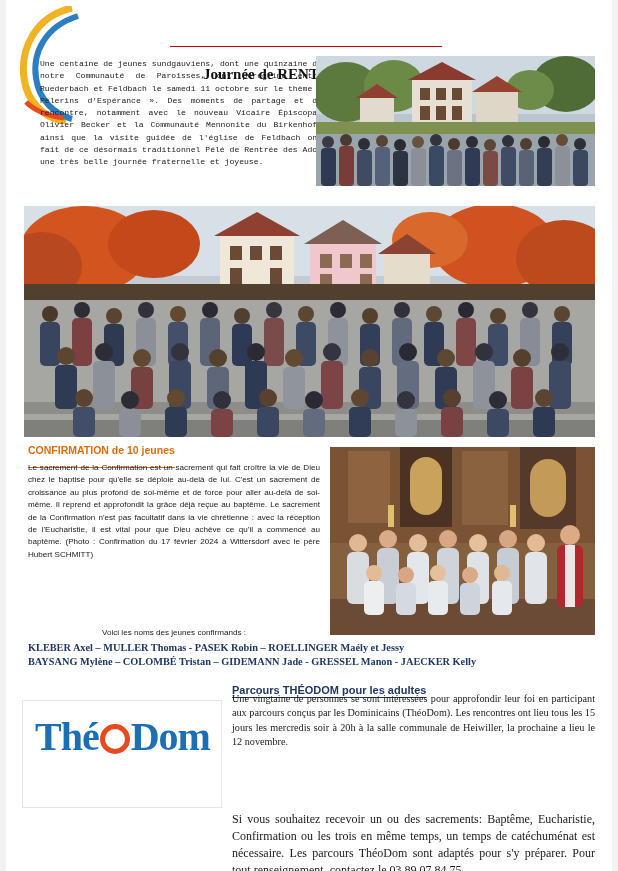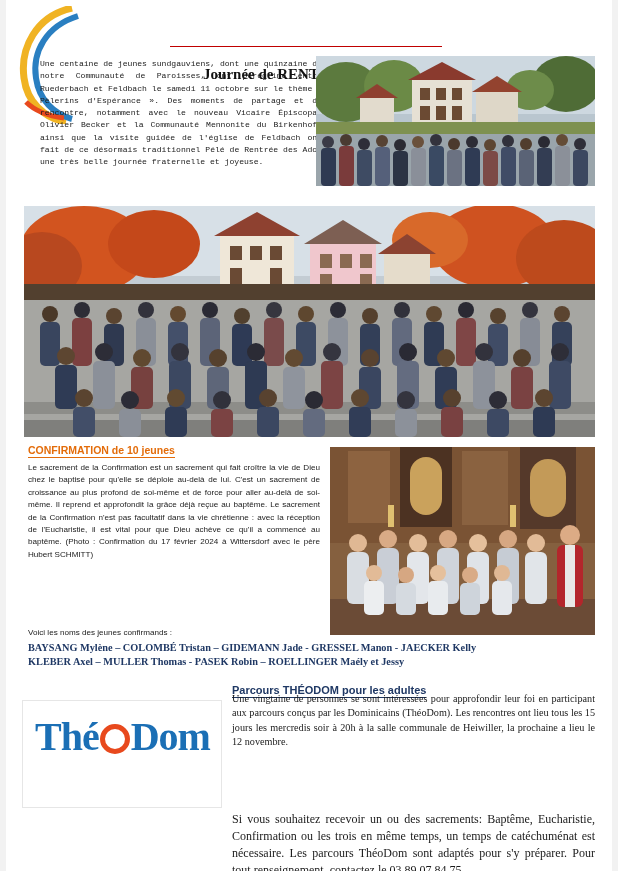--- a/index.html
+++ b/index.html
@@ -82,21 +82,21 @@
 
   
   .h-confirmation {
     position: absolute;
     left: 28px; top: 444px;
     font-family: "Liberation Sans", sans-serif;
     font-size: 10.5px;
     font-weight: bold;
     color: #e36c0a;
   }
-  .h-confirmation .ul { border-bottom: 1px solid #e36c0a; padding-bottom: 1px; }
+  .h-confirmation .ul { border-bottom: 1px solid #e36c0a; padding-bottom: 11px; }
 
   .conf-text {
     position: absolute;
     left: 28px; top: 462px;
     width: 292px;
     font-family: "Liberation Sans", sans-serif;
     font-size: 8.1px;
     line-height: 1.53;
     text-align: justify;
   }
@@ -396,21 +396,21 @@
         </g>
       </g>
     </svg>
   </div>
 
   <div class="h-confirmation">
     <span class="ul">CONFIRMATION de 10 jeunes</span>
   </div>
 
   <div class="conf-text">Le sacrement de la Confirmation est un sacrement qui fait croître la vie de Dieu chez le baptisé pour qu'elle se déploie au-delà de lui. C'est un sacrement de croissance au plus profond de soi-même et de force pour aller au-delà de soi-même. Il reprend et approfondit la grâce déjà reçue au baptême. Le sacrement de la Confirmation n'est pas facultatif dans la vie chrétienne : avec la réception de l'Eucharistie, il est vital pour que Dieu achève ce qu'il a commencé au baptême. (Photo : Confirmation du 17 février 2024 à Wittersdorf avec le père Hubert SCHMITT)</div>
-  <div style="position:absolute;left:28px;top:628px;width:292px;font-family:'Liberation Sans',sans-serif;font-size:8.1px;">Voici les noms des jeunes confirmands :</div>
+  <div style="position:absolute;left:28px;top:628px;width:292px;font-family:'Liberation Sans',sans-serif;font-size:8.1px;text-align:center;">Voici les noms des jeunes confirmands :</div>
 
   <div class="photo" id="photo-confirmation">
     <svg width="265" height="188" viewBox="0 0 265 188" preserveAspectRatio="none">
       <rect x="0" y="0" width="265" height="188" fill="#6d4a33"></rect>
 
       <rect x="0" y="0" width="265" height="96" fill="#7a5334"></rect>
       <rect x="18" y="4" width="42" height="72" fill="#8d6340"></rect>
       <rect x="70" y="0" width="52" height="80" fill="#4c3222"></rect>
       <rect x="80" y="10" width="32" height="58" rx="16" fill="#caa25c"></rect>
       <rect x="132" y="4" width="46" height="74" fill="#8a6240"></rect>
@@ -453,22 +453,22 @@
           <rect x="98" y="134" width="20" height="34" rx="5" fill="#e8ebee"></rect>
         <circle cx="140" cy="128" r="8" fill="#d9ab86"></circle>
           <rect x="130" y="136" width="20" height="32" rx="5" fill="#ced4db"></rect>
         <circle cx="172" cy="126" r="8" fill="#e0b894"></circle>
           <rect x="162" y="134" width="20" height="34" rx="5" fill="#e5e8ec"></rect>
       </g>
     </svg>
   </div>
 
   <div class="names">
+    <div>KLEBER Axel – MULLER Thomas - PASEK Robin – ROELLINGER Maély et Jessy</div>
     <div>BAYSANG Mylène – COLOMBÉ Tristan – GIDEMANN Jade - GRESSEL Manon - JAECKER Kelly</div>
-    <div>KLEBER Axel – MULLER Thomas - PASEK Robin – ROELLINGER Maély et Jessy</div>
   </div>
 
   <div class="h-theodom">
     <span class="ul">Parcours THÉODOM pour les adultes</span>
   </div>
 
   <div class="theodom-p1">Une vingtaine de personnes se sont intéressées pour approfondir leur foi en participant aux parcours conçus par les Dominicains (ThéoDom). Les rencontres ont lieu tous les 15 jours les mercredis soir à 20h à la salle communale de Heiwiller, la prochaine a lieu le 12 novembre.</div>
   <div class="theodom-p2">Si vous souhaitez recevoir un ou des sacrements: Baptême, Eucharistie, Confirmation ou les trois en même temps, un temps de catéchuménat est nécessaire. Les parcours ThéoDom sont adaptés pour s'y préparer. Pour tout renseignement, contactez le 03 89 07 84 75.</div>
 
   <div class="logo-box">

